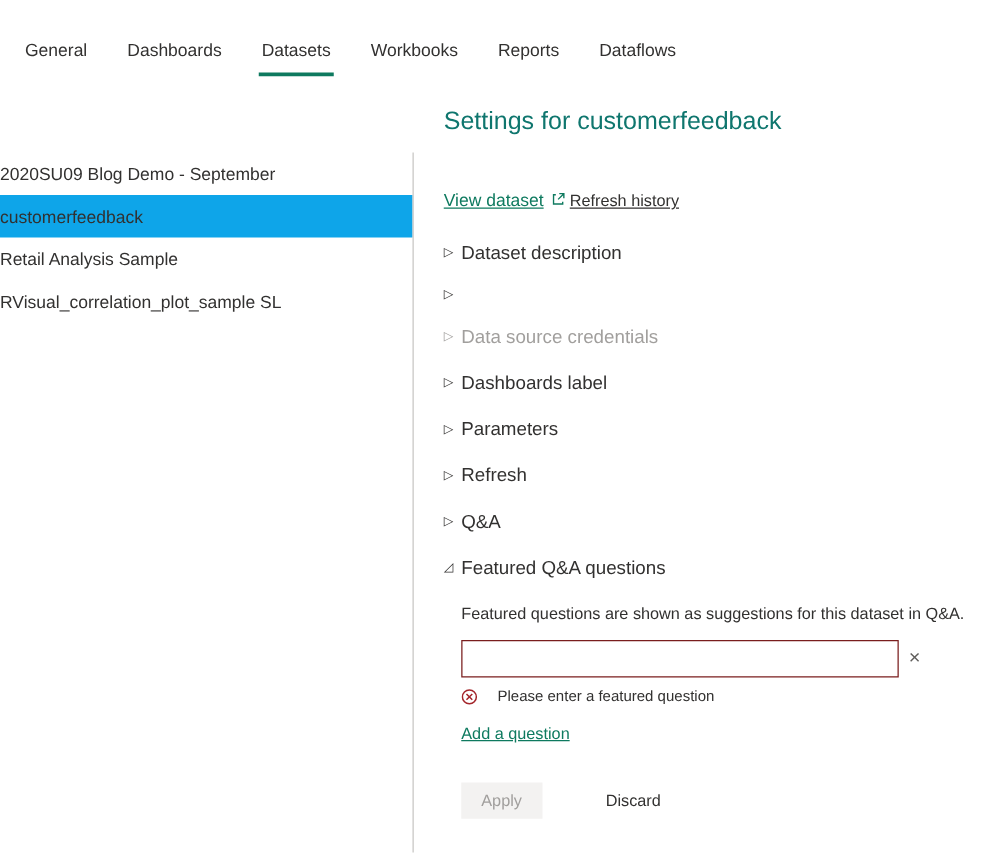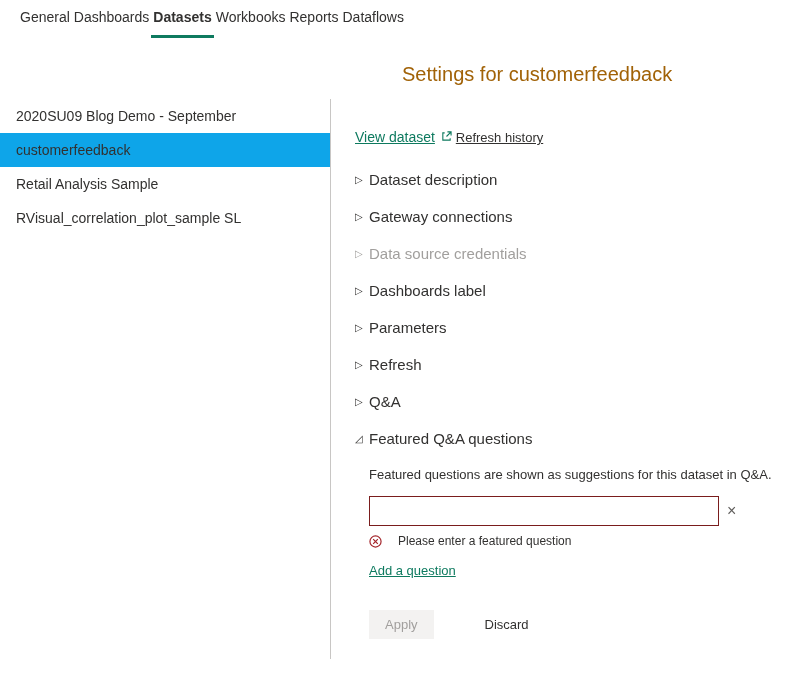--- a/index.html
+++ b/index.html
@@ -7,67 +7,67 @@
       font-family: "Segoe UI", -apple-system, sans-serif;
       font-size: 14px;
       color: #323130;
       background: #fff;
       width: 800px;
       height: 690px;
       overflow: hidden;
     }
     .tabs {
       display: flex;
-      padding: 5px 18px 0 18px;
+      gap: 28px;
+      padding: 28px 18px 0 18px;
       border-bottom: 1px solid transparent;
     }
     .tab {
       padding: 4px 2px 10px 2px;
       cursor: pointer;
       color: #323130;
       font-size: 14px;
     }
     .tab.active {
-      font-weight: 700;
+      font-weight: 400;
       border-bottom: 3px solid #0e7a5f;
       text-align: center;
     }
     .content {
       display: flex;
       height: calc(100% - 40px);
     }
     .sidebar {
       width: 330px;
       padding-top: 60px;
     }
     .sidebar-item {
-      padding: 9px 16px;
+      padding: 9px 0;
       cursor: pointer;
       font-size: 14px;
       color: #323130;
     }
     .sidebar-item.active {
       background: #0ea5e9;
     }
     .divider {
       width: 1px;
       background: #c8c6c4;
       margin-top: 60px;
       height: 560px;
     }
     .main {
       flex: 1;
       padding: 24px 20px 20px 24px;
     }
     .page-title {
       font-size: 20px;
       font-weight: 400;
-      color: #a16207;
+      color: #0f766e;
       margin-bottom: 14px;
-      margin-left: 47px;
     }
     .link {
       color: #0e7a5f;
       text-decoration: underline;
       cursor: pointer;
       font-size: 14px;
       display: inline-flex;
       align-items: center;
       gap: 6px;
       justify-content: flex-end;
@@ -198,21 +198,20 @@
     </a>
 
     <div class="refresh-history">Refresh history</div>
 
     <div class="accordion-item">
       <span class="tri">▷</span>
       <span>Dataset description</span>
     </div>
     <div class="accordion-item">
       <span class="tri">▷</span>
-      <span>Gateway connections</span>
     </div>
     <div class="accordion-item disabled">
       <span class="tri">▷</span>
       <span>Data source credentials</span>
     </div>
     <div class="accordion-item">
       <span class="tri">▷</span>
       <span>Dashboards label</span>
     </div>
     <div class="accordion-item">

